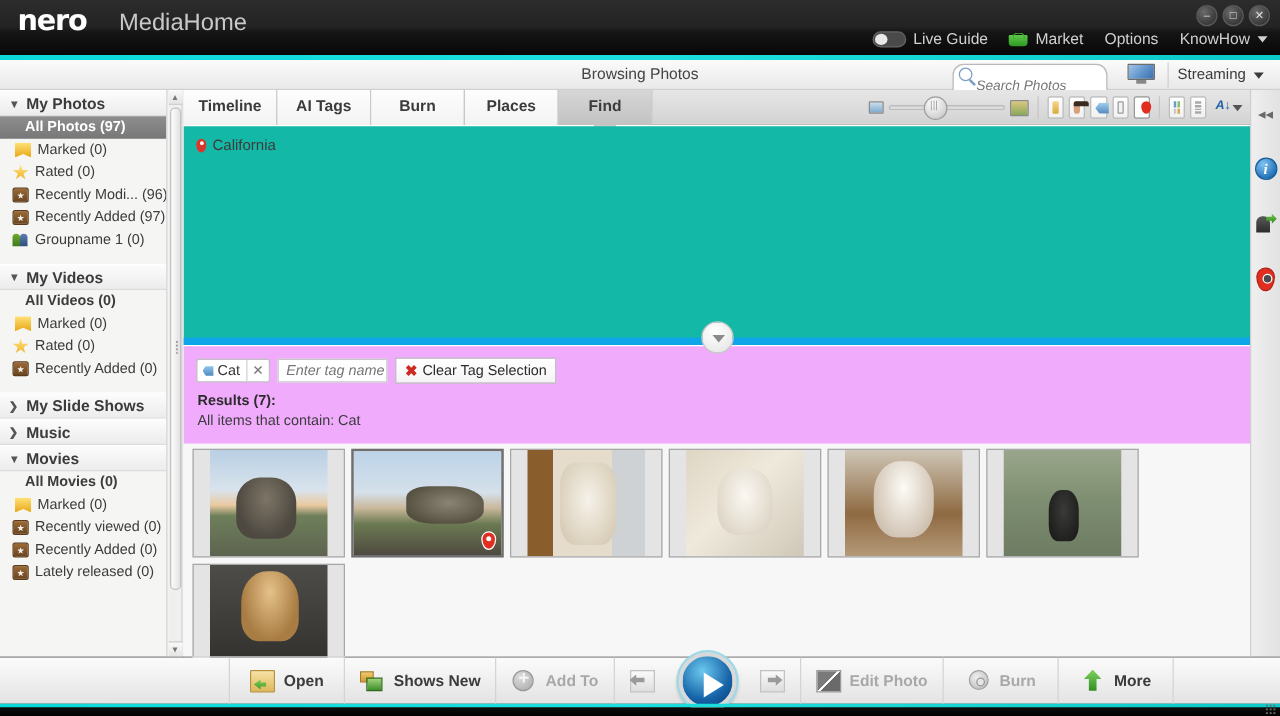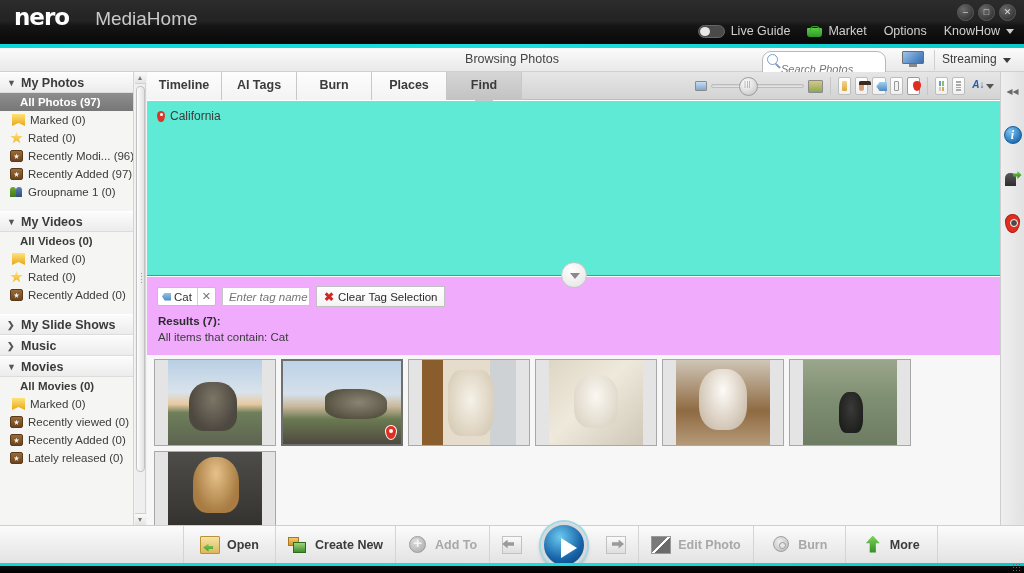--- a/index.html
+++ b/index.html
@@ -248,22 +248,22 @@
   }
   .tab.active::after {
     content: ""; position: absolute; left: 50%; margin-left: -9px; bottom: -9px;
     width: 18px; height: 9px; background: #cacaca;
     border-radius: 0 0 9px 9px;
   }
 
   
   .map-pane {
     position: absolute; left: 0; top: 29px; width: 853px; height: 175px;
-    background: #5eead4;
-    border-bottom: 1px solid #0ea5e9;
+    background: #14b8a6;
+    border-bottom: 6px solid #0ea5e9;
   }
   .place-label {
     position: absolute; left: 10px; top: 8px;
     font-size: 12px; color: #3b3b3b;
     display: flex; align-items: center; gap: 5px;
   }
   .pin-small {
     width: 8px; height: 11px; background: #d8372b;
     border-radius: 50% 50% 50% 50% / 42% 42% 58% 58%;
     position: relative;
@@ -838,21 +838,21 @@
       <span class="bb-icon">
           <i class="icon-open"></i>
         </span>
       <span>Open</span>
     </div>
     <div class="bb-item">
       <span class="bb-icon">
           <i class="icon-create"></i>
           <i class="icon-create2"></i>
         </span>
-      <span>Create New</span>
+      <span>Shows New</span>
     </div>
     <div class="bb-item disabled">
       <span class="bb-icon">
           <i class="icon-plus"></i>
         </span>
       <span>Add To</span>
     </div>
     <div class="bb-item" style="border-left:1px solid #d4d4d4;min-width:0;padding:0 4px;">
       <span class="nav-arrow">
           <i class="pg"></i>

